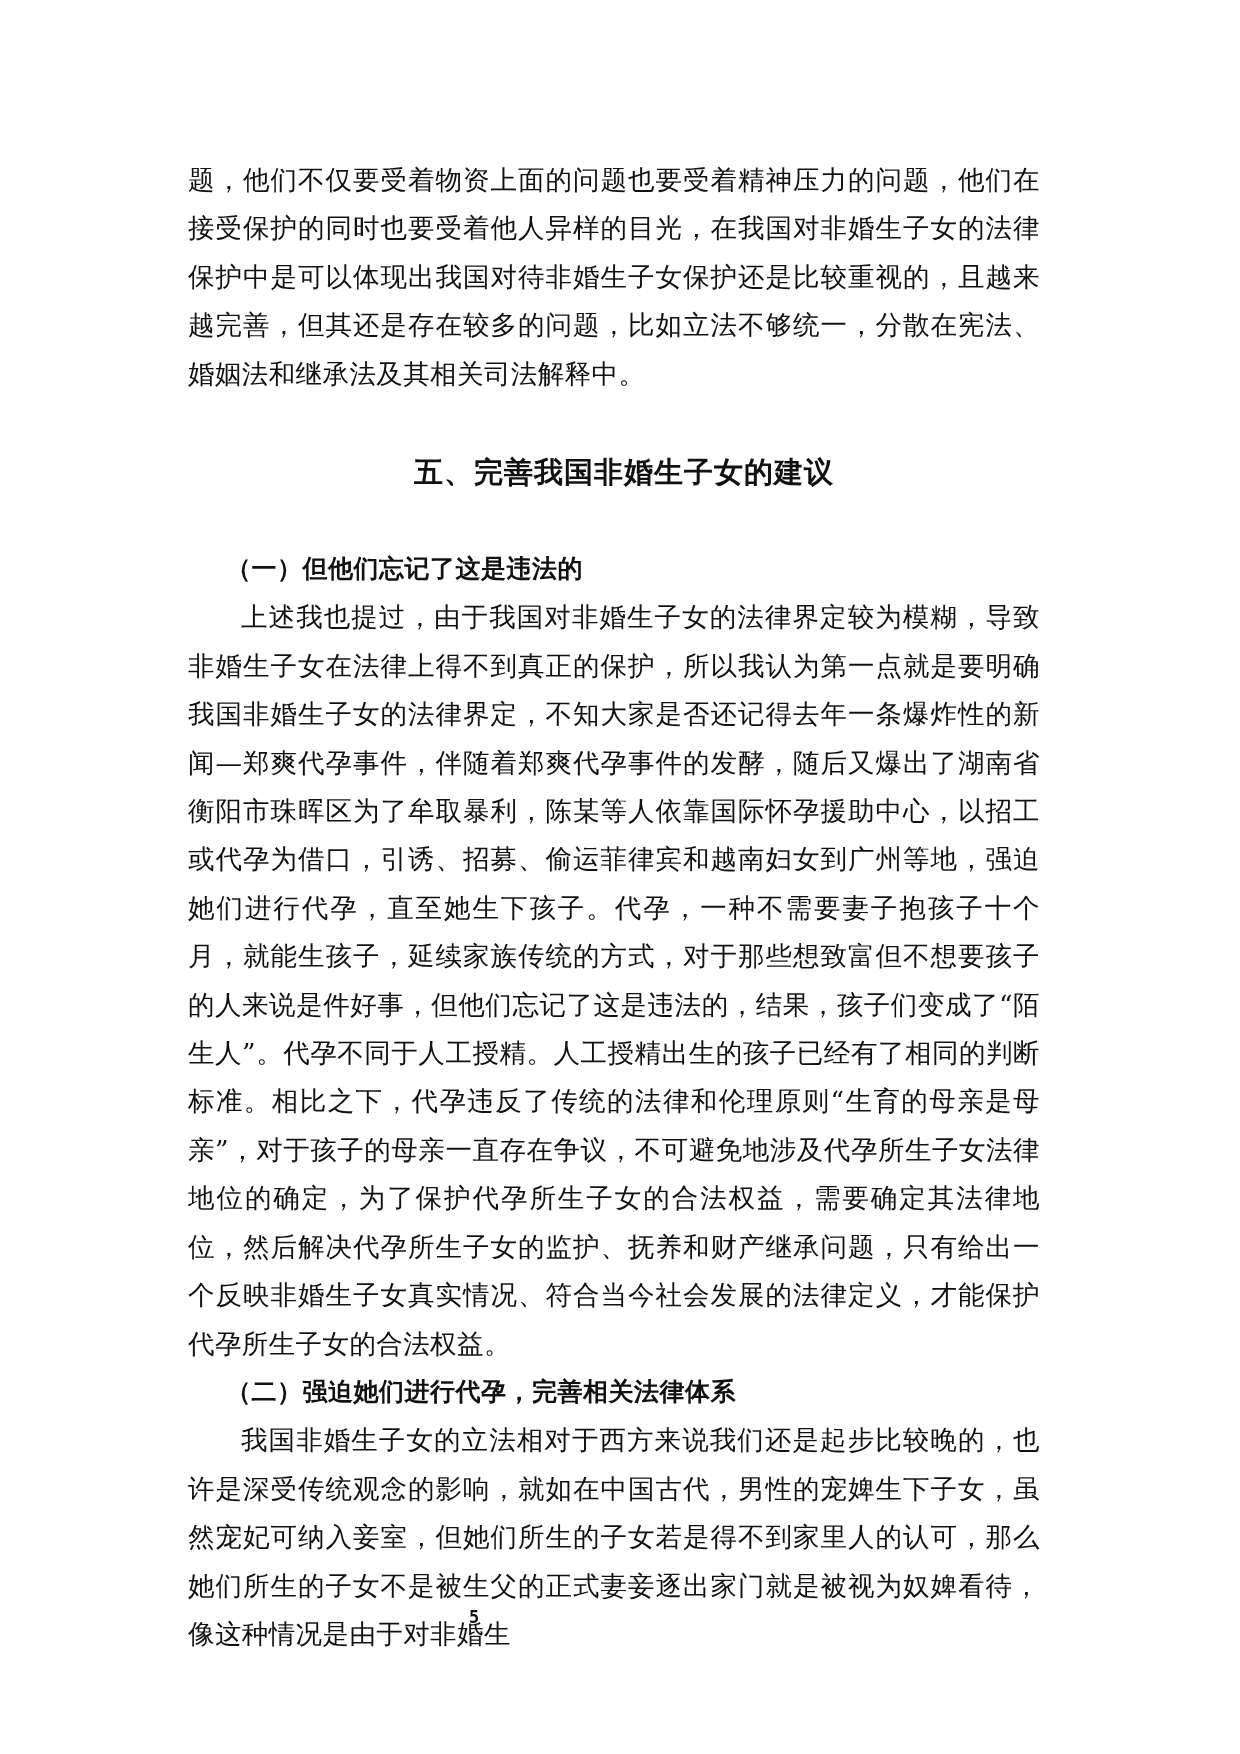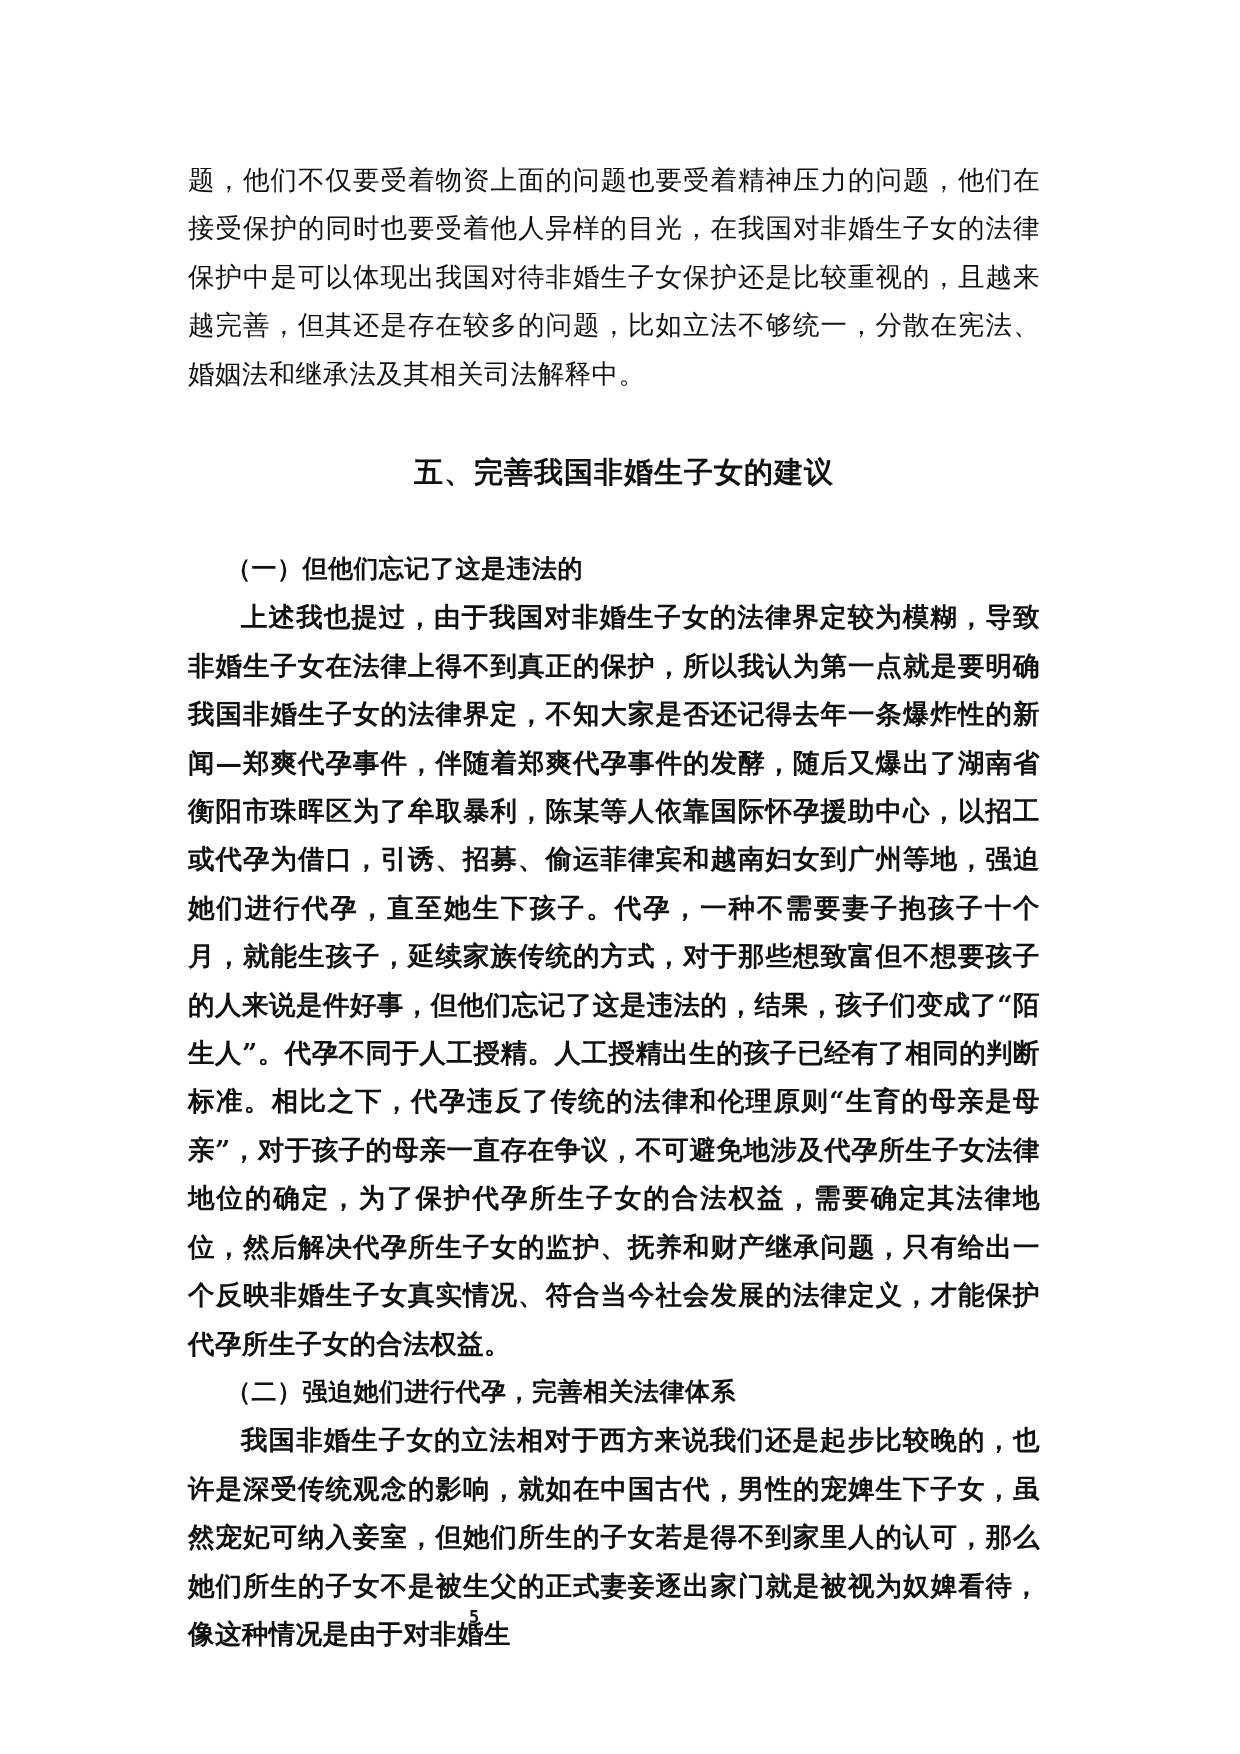--- a/index.html
+++ b/index.html
@@ -32,21 +32,20 @@
       text-align: justify;
       text-justify: inter-ideograph;
       letter-spacing: 0.4px;
       word-break: break-all;
     }
     .text-block p {
       margin: 0;
     }
     .indent {
       text-indent: 2em;
-      font-weight: bold;
     }
     .block-1 { top: 156px; }
     .section-heading {
       position: absolute;
       left: 4px;
       width: 1240px;
       top: 452px;
       text-align: center;
       font-family: "DejaVu Sans", "Liberation Sans", sans-serif;
       font-weight: bold;

